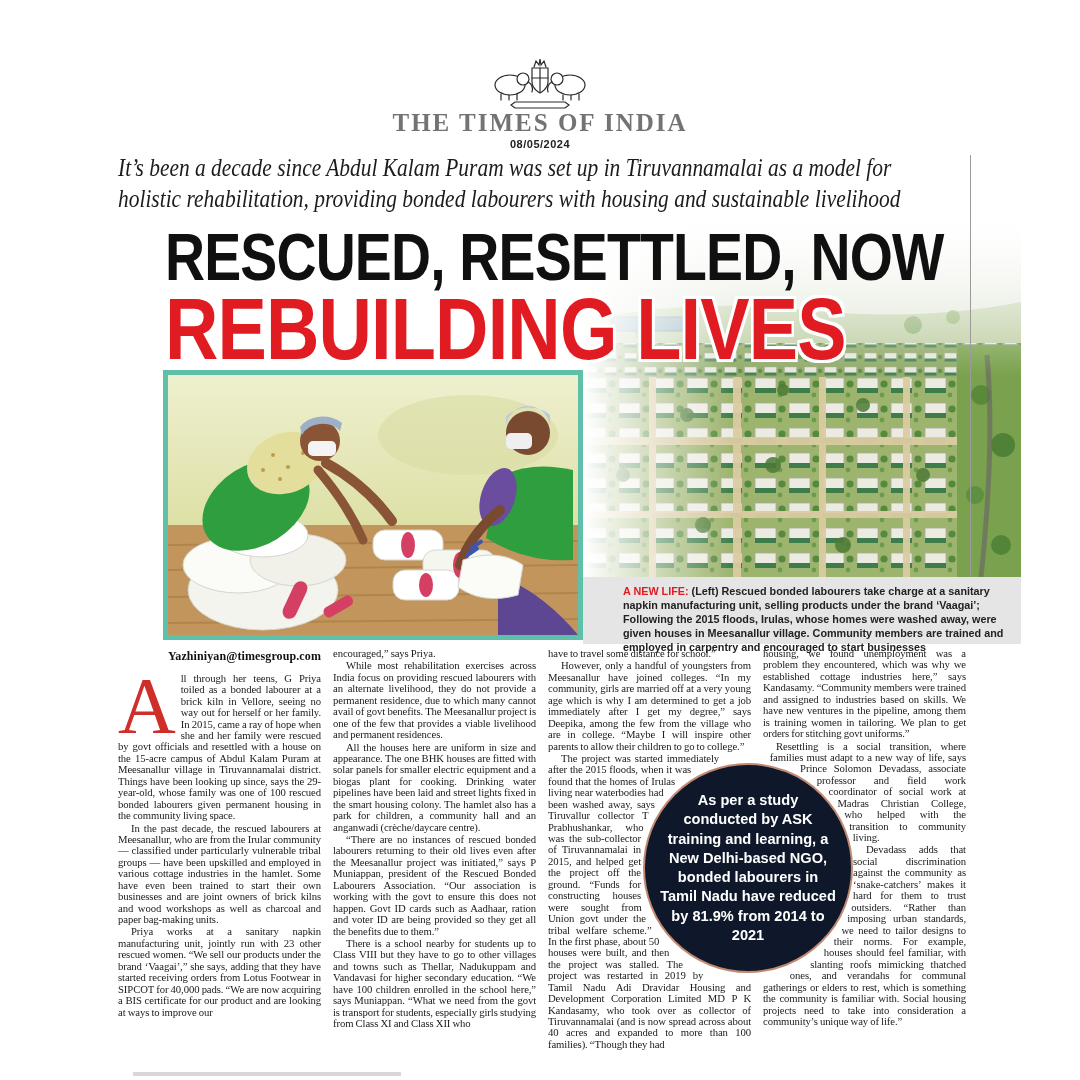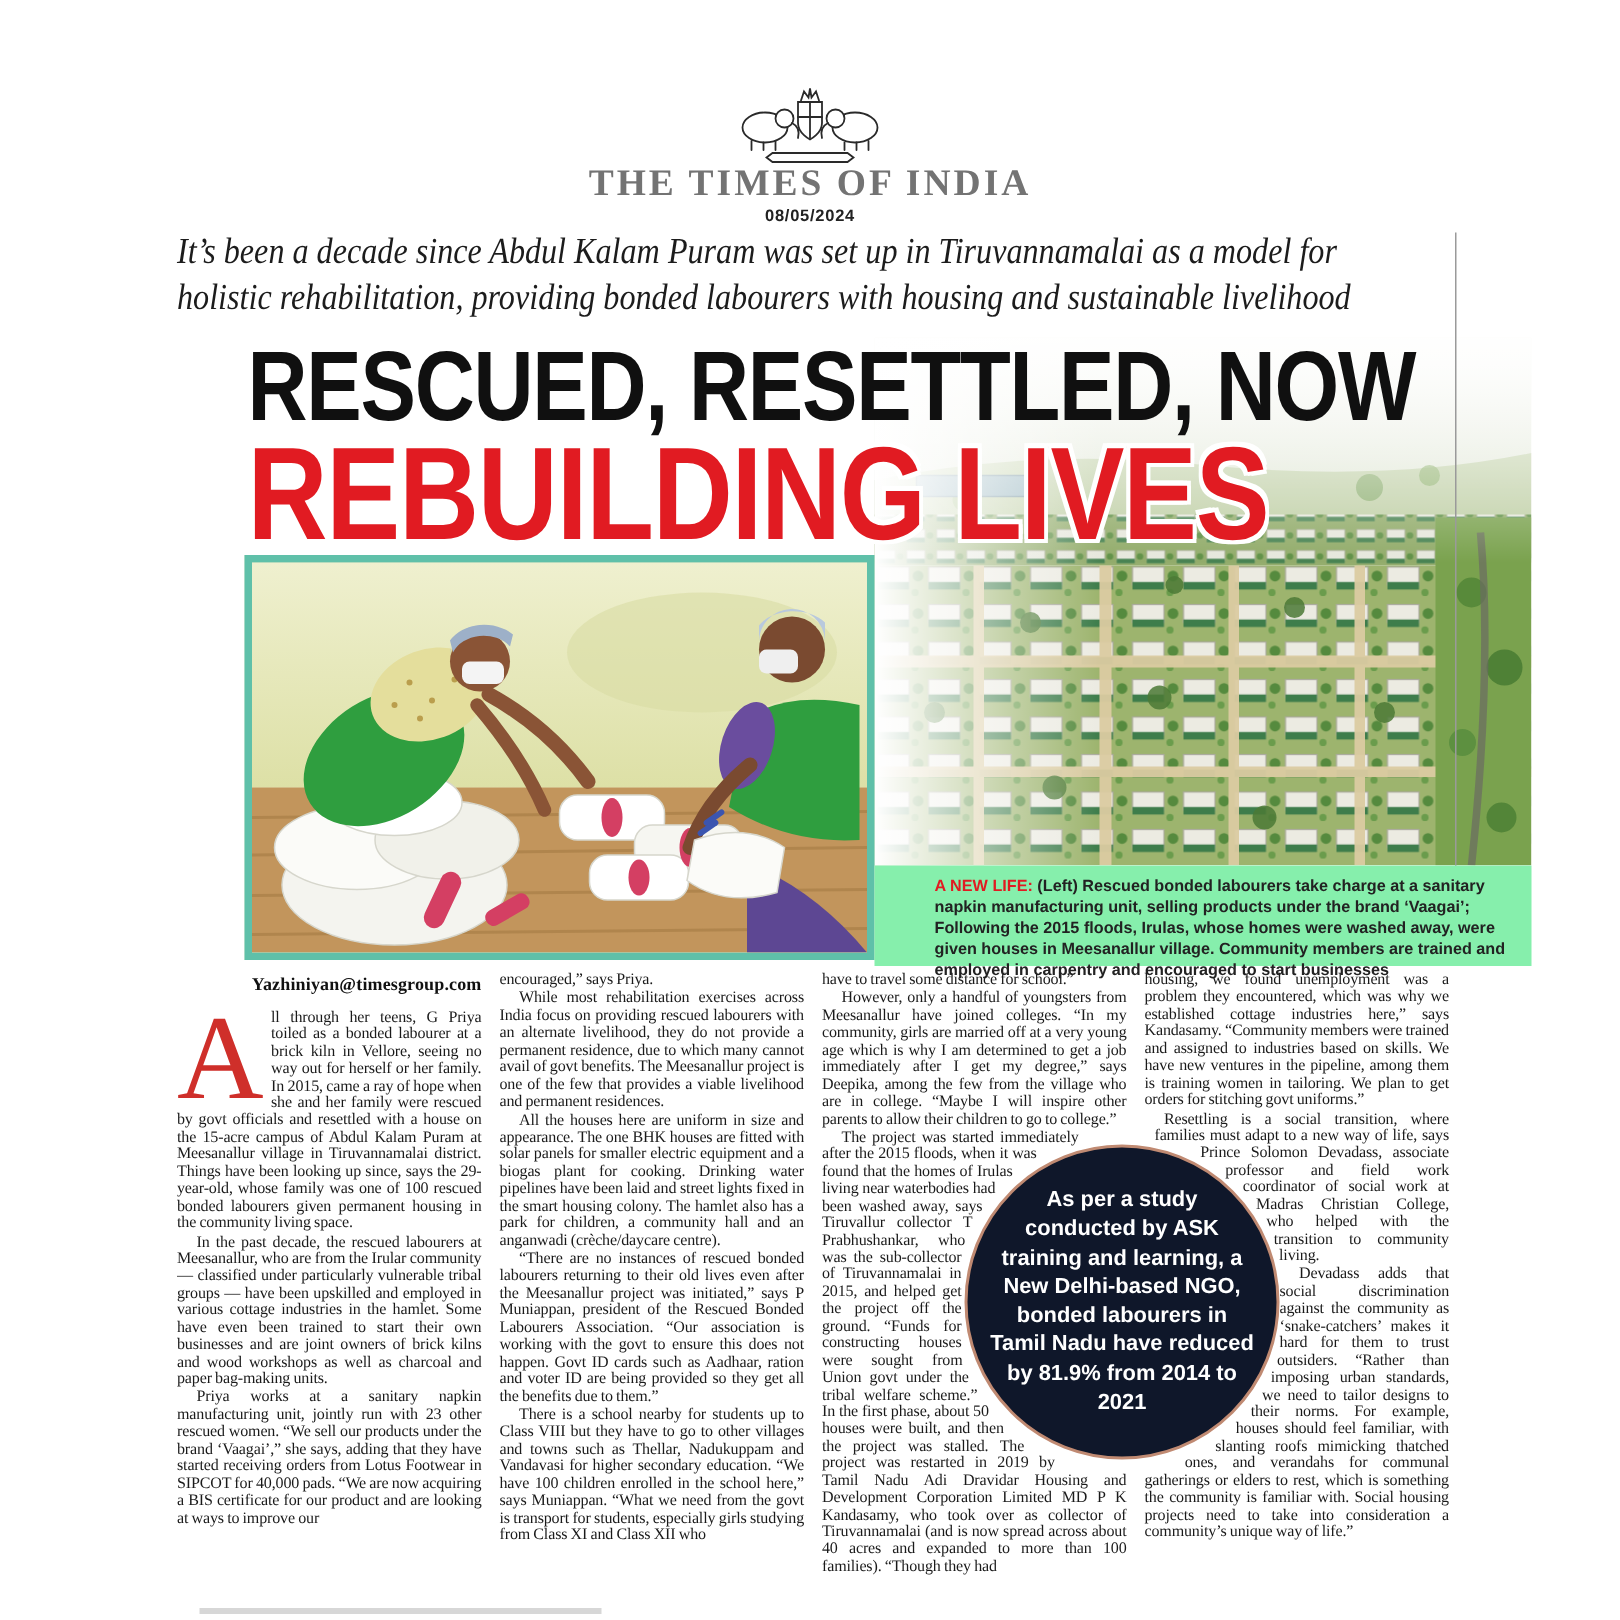--- a/index.html
+++ b/index.html
@@ -254,21 +254,21 @@
         <path d="M332,135 q-30,25 -40,55" stroke="#7a4a30" stroke-width="10" fill="none" stroke-linecap="round"></path>
         <g fill="#3b55b0">
           <rect x="300" y="168" width="16" height="4" rx="2" transform="rotate(-35 308 170)"></rect>
           <rect x="296" y="175" width="16" height="4" rx="2" transform="rotate(-35 304 177)"></rect>
         </g>
         <path d="M330,200 q45,18 80,60 l-80,0 z" fill="#5d4793"></path>
         <path d="M295,185 q35,-12 60,5 l-5,30 q-35,10 -60,-8 z" fill="#fbfbf8" stroke="#d6d6cc"></path>
       </svg>
     </div>
 
-    <div class="caption-box" style="background:#86efac;padding-left:40px;">
+    <div class="caption-box" style="background:#e5e5e5;padding-left:40px;">
       <span class="caption-label" style="color:#e11b22;">A NEW LIFE:</span><span> (Left) Rescued bonded labourers take charge at a sanitary napkin manufacturing unit, selling products under the brand ‘Vaagai’; Following the 2015 floods, Irulas, whose homes were washed away, were given houses in Meesanallur village. Community members are trained and employed in carpentry and encouraged to start businesses</span>
     </div>
   </div>
 
   <div class="right-rule"></div>
 
   <div class="columns">
 
     <div class="col">
       <div class="byline">Yazhiniyan@timesgroup.com</div>

